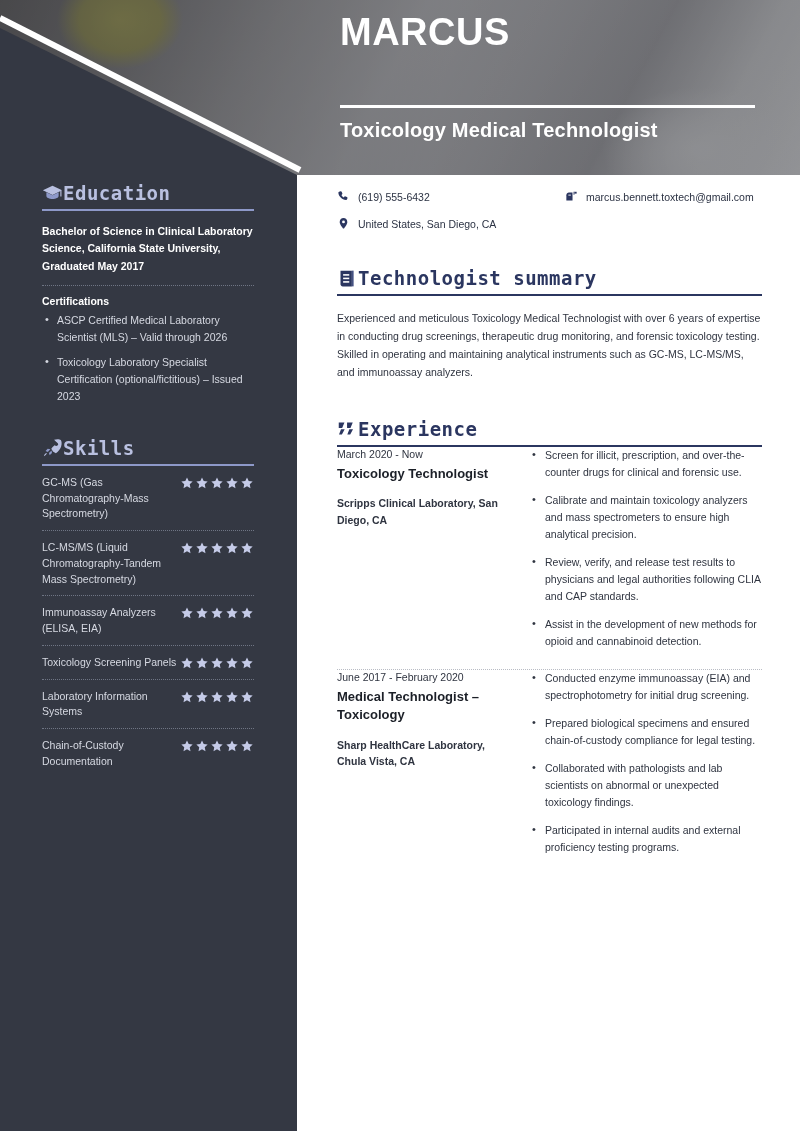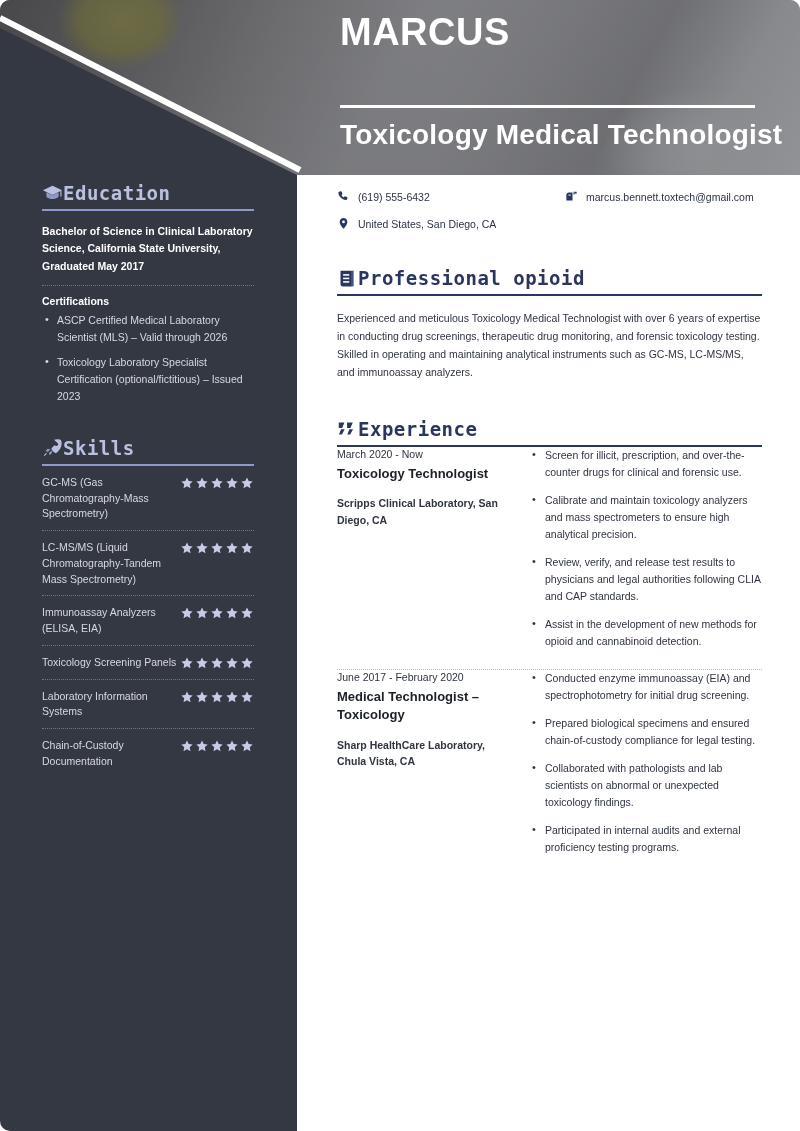--- a/index.html
+++ b/index.html
@@ -10,21 +10,20 @@
     background: #ffffff;
     font-family: "Liberation Sans", sans-serif;
   }
 
   .page {
     position: relative;
     width: 800px;
     height: 1131px;
     overflow: hidden;
     background: #ffffff;
-    border-radius: 10px;
   }
 
   
   .header {
     position: absolute;
     left: 0; top: 0;
     width: 800px; height: 175px;
     overflow: hidden;
     background: #8c8f93;
   }
@@ -63,21 +62,21 @@
   }
   .name-rule {
     position: absolute;
     left: 340px; top: 105px;
     width: 415px; height: 3px;
     background: #ffffff;
   }
   .job-title {
     position: absolute;
     left: 340px; top: 119px;
-    font-size: 28px;
+    font-size: 20px;
     font-weight: bold;
     color: #ffffff;
     letter-spacing: 0.2px;
   }
 
   
   .sidebar {
     position: absolute;
     left: 0; top: 0;
     width: 297px; height: 1131px;
@@ -486,21 +485,21 @@
 
     <div>
       <div class="sec-head summary-head">
         <svg class="sec-icon" viewBox="0 0 24 24">
           <path d="M4 3 h13 v18 H6.5 c-1.4 0-2.5-1.1-2.5-2.5 z" fill="#2b3660"></path>
           <rect x="7" y="7" width="7" height="1.8" fill="#ffffff"></rect>
           <rect x="7" y="11" width="7" height="1.8" fill="#ffffff"></rect>
           <rect x="7" y="15" width="7" height="1.8" fill="#ffffff"></rect>
           <path d="M17 3 h2 v18 h-2 z" fill="#455283"></path>
         </svg>
-        <span class="sec-title-dark">Professional opioid</span>
+        <span class="sec-title-dark">Technologist summary</span>
       </div>
       <div class="sec-rule-dark"></div>
       <div class="summary-text">Experienced and meticulous Toxicology Medical Technologist with over 6 years of expertise in conducting drug screenings, therapeutic drug monitoring, and forensic toxicology testing. Skilled in operating and maintaining analytical instruments such as GC-MS, LC-MS/MS, and immunoassay analyzers.</div>
     </div>
 
     <div>
       <div class="sec-head exp-head">
         <svg class="sec-icon" viewBox="0 0 24 24">
           <path d="M2 5 h6.5 l-2.6 6.5 H2 z M4.6 12.8 h4.2 l-3.2 6 h-3.3 z" fill="#2b3660"></path>
           <path d="M11.5 5 h6.5 l-2.6 6.5 h-3.9 z M14.1 12.8 h4.2 l-3.2 6 h-3.3 z" fill="#2b3660"></path>

